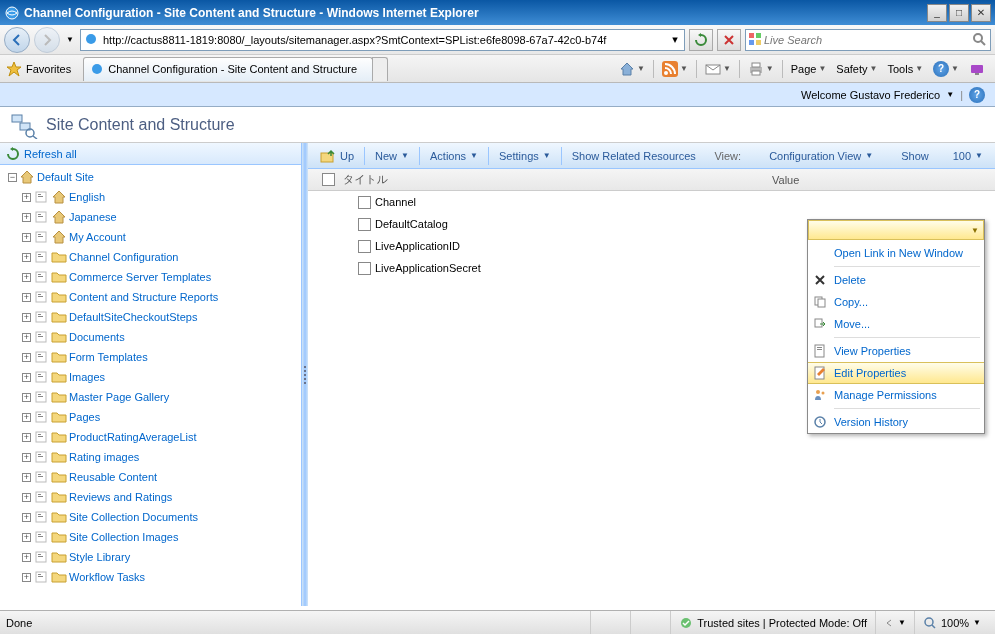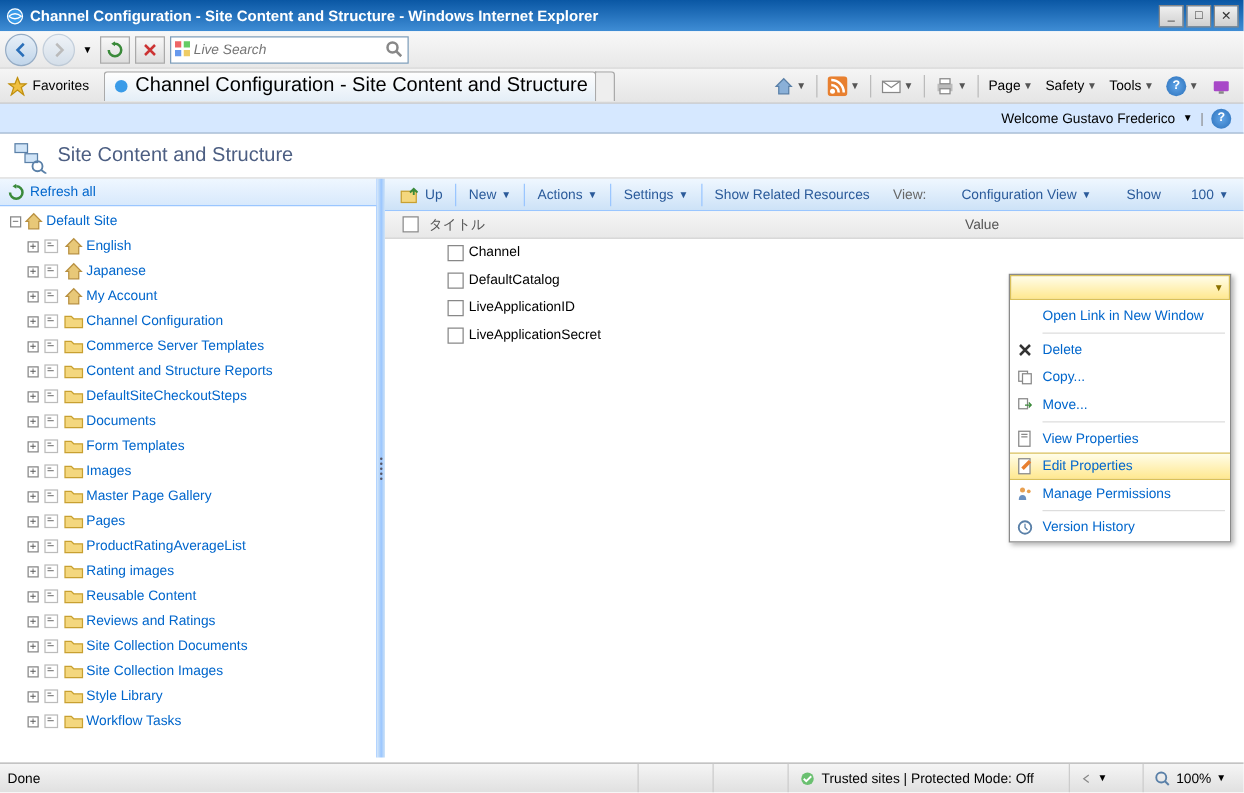--- a/index.html
+++ b/index.html
@@ -12,28 +12,28 @@
 .win-btn { width: 20px; height: 18px; background: linear-gradient(#f0f0f0,#d0d0d0); border: 1px solid #888; margin-left: 2px; display: flex; align-items: center; justify-content: center; font-size: 10px; color: #333; }
 
 .navbar { height: 30px; background: linear-gradient(#f8f8f8,#e8e8e8); border-bottom: 1px solid #ccc; display: flex; align-items: center; padding: 0 4px; gap: 4px; }
 .nav-btn { width: 26px; height: 26px; border-radius: 50%; background: linear-gradient(#e8f0f8,#c0d5ea); border: 1px solid #95acc5; display: flex; align-items: center; justify-content: center; font-size: 12px; }
 .nav-arrow { width: 12px; height: 20px; display: flex; align-items: center; justify-content: center; }
 .addr-icon { width: 18px; height: 18px; }
 .addr-bar { flex: 1; height: 22px; border: 1px solid #7e9db9; background: #fff; display: flex; align-items: center; padding: 0 2px; }
 .addr-input { flex: 1; border: none; outline: none; font-size: 11px; padding: 0 2px; }
 .addr-drop { width: 14px; text-align: center; }
 .nav-refresh { width: 24px; height: 22px; border: 1px solid #aaa; background: linear-gradient(#f8f8f8,#ddd); display: flex; align-items: center; justify-content: center; }
-.search-bar { width: 191px; height: 22px; border: 1px solid #7e9db9; background: #fff; display: flex; align-items: center; padding: 0 2px; }
+.search-bar { width: 246px; height: 22px; border: 1px solid #7e9db9; background: #fff; display: flex; align-items: center; padding: 0 2px; }
 .search-input { flex: 1; border: none; outline: none; font-size: 11px; color: #999; font-style: italic; }
 .search-icon { width: 16px; height: 16px; }
 
 .cmdbar { height: 28px; background: linear-gradient(#f5f5f5,#e5e5e5); border-bottom: 1px solid #b9b9b9; display: flex; align-items: center; padding: 0 6px; gap: 4px; }
 .fav-icon { width: 16px; height: 16px; }
 .tabs-area { display: flex; margin-left: 8px; }
-.tab { min-width: 290px; height: 24px; border: 1px solid #aaa; border-bottom: none; border-top-left-radius: 3px; border-top-right-radius: 3px; background: linear-gradient(#fefefe,#e4eef7); display: flex; align-items: center; padding: 10px 6px; gap: 4px; font-size: 16px; }
+.tab { min-width: 290px; height: 24px; border: 1px solid #aaa; border-bottom: none; border-top-left-radius: 3px; border-top-right-radius: 3px; background: linear-gradient(#fefefe,#e4eef7); display: flex; align-items: center; padding: 10px 6px; gap: 4px; font-size: 11px; }
 .tab-new { width: 16px; height: 24px; border: 1px solid #aaa; border-bottom:none; border-top-right-radius:3px; margin-left:-1px; background:#eee; }
 .cmd-right { margin-left: auto; display: flex; align-items: center; gap: 2px; }
 .cmd-item { padding: 2px 4px; display: flex; align-items: center; gap: 2px; font-size: 11px; }
 .cmd-drop { font-size: 8px; color: #555; }
 .cmd-sep { width: 1px; height: 18px; background: #bbb; margin: 0 2px; }
 
 .userbar { height: 24px; background: #d6e8ff; border-bottom: 1px solid #95acc5; display: flex; align-items: center; justify-content: flex-end; padding: 0 10px; gap: 6px; font-size: 11px; }
 .userbar .drop { font-size: 8px; }
 .help-icon { width: 16px; height: 16px; border-radius: 50%; background: radial-gradient(#61a5e8,#2a6fb9); color:#fff; display:flex; align-items:center; justify-content:center; font-weight:bold; font-size:10px; }
 
@@ -70,21 +70,21 @@
 .chk { width: 13px; height: 13px; border: 1px solid #888; background: #fff; margin: 0 4px; }
 
 .ctx-menu { position: absolute; top: 219px; left: 807px; width: 178px; background: #fff; border: 1px solid #8a8a8a; box-shadow: 2px 2px 4px rgba(0,0,0,0.3); }
 .ctx-header { height: 20px; background: linear-gradient(#fffde9,#ffe88f); border: 1px solid #d9c05a; display:flex; align-items:center; padding: 0 4px; margin-bottom:2px;}
 .ctx-header-arrow { margin-left:auto; font-size:8px; color:#8a7000;}
 .ctx-item { height: 22px; display: flex; align-items: center; padding: 0 4px; gap: 6px; }
 .ctx-item.hover { background: linear-gradient(#fffde9,#ffe88f); border-top:1px solid #d9c05a; border-bottom:1px solid #d9c05a; height:22px; }
 .ctx-icon { width: 16px; height: 16px; display:flex; align-items:center; justify-content:center; }
 .ctx-sep { height: 1px; background: #ddd; margin: 2px 4px 2px 26px; }
 
-.statusbar { position: absolute; bottom: 0; left: 0; right: 0; height: 24px; background: linear-gradient(#f5f5f5,#e0e0e0); border-top: 1px solid #b0b0b0; display: flex; align-items: center; padding: 0 6px; gap: 20px; }
+.statusbar { position: absolute; bottom: 0; left: 0; right: 0; height: 24px; background: linear-gradient(#f5f5f5,#e0e0e0); border-top: 1px solid #b0b0b0; display: flex; align-items: center; padding: 0 6px; gap: 0; }
 .status-text { flex: 1; }
 .status-cell { padding: 0 8px; border-left: 1px solid #ccc; height: 100%; display: flex; align-items: center; gap: 4px; }
 svg { display: block; }
 </style>
 </head>
 <body>
 
 <div class="titlebar">
   <span class="titlebar-icon">
     <svg width="16" height="16" viewBox="0 0 16 16">
@@ -103,20 +103,29 @@
     <svg width="14" height="14" viewBox="0 0 14 14">
         <path d="M9 2 L4 7 L9 12" fill="none" stroke="#2a6fb9" stroke-width="2"></path>
       </svg>
   </div>
   <div class="nav-btn" style="opacity:0.5">
     <svg width="14" height="14" viewBox="0 0 14 14">
         <path d="M5 2 L10 7 L5 12" fill="none" stroke="#888" stroke-width="2"></path>
       </svg>
   </div>
   <div class="nav-arrow" style="font-size:8px;">▼</div>
+  <div class="addr-bar">
+    <span class="addr-icon">
+      <svg width="16" height="16" viewBox="0 0 16 16">
+          <circle cx="8" cy="8" r="5" fill="#3a9be8"></circle>
+        </svg>
+    </span>
+    <input class="addr-input" value="http://cactus8811-1819:8080/_layouts/sitemanager.aspx?SmtContext=SPList:e6fe8098-67a7-42c0-b74f" style="">
+    <span class="addr-drop">▾</span>
+  </div>
   <div class="nav-refresh">
     <svg width="14" height="14" viewBox="0 0 14 14">
         <path d="M7 2 A5 5 0 1 1 2 7" fill="none" stroke="#3a8a3a" stroke-width="2"></path>
         <path d="M7 0 L7 4 L4 2 Z" fill="#3a8a3a"></path>
       </svg>
   </div>
   <div class="nav-refresh">
     <svg width="12" height="12" viewBox="0 0 12 12">
         <path d="M2 2 L10 10 M10 2 L2 10" stroke="#c33" stroke-width="2"></path>
       </svg>

